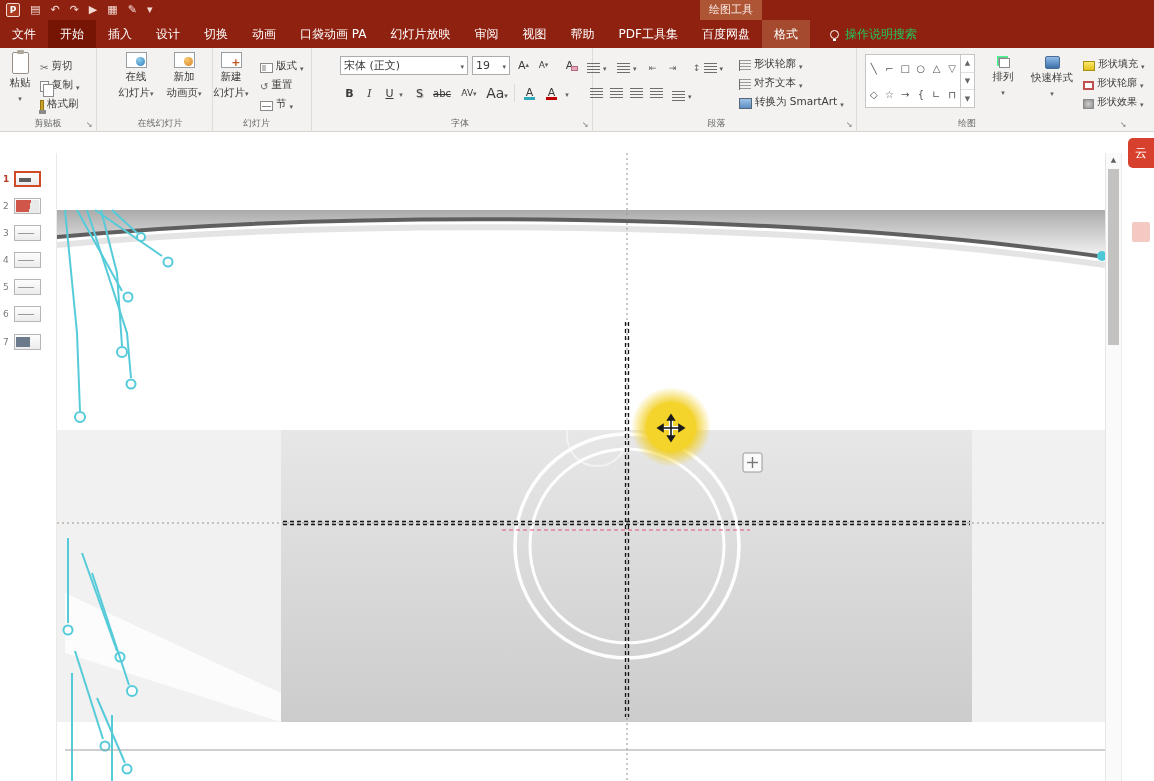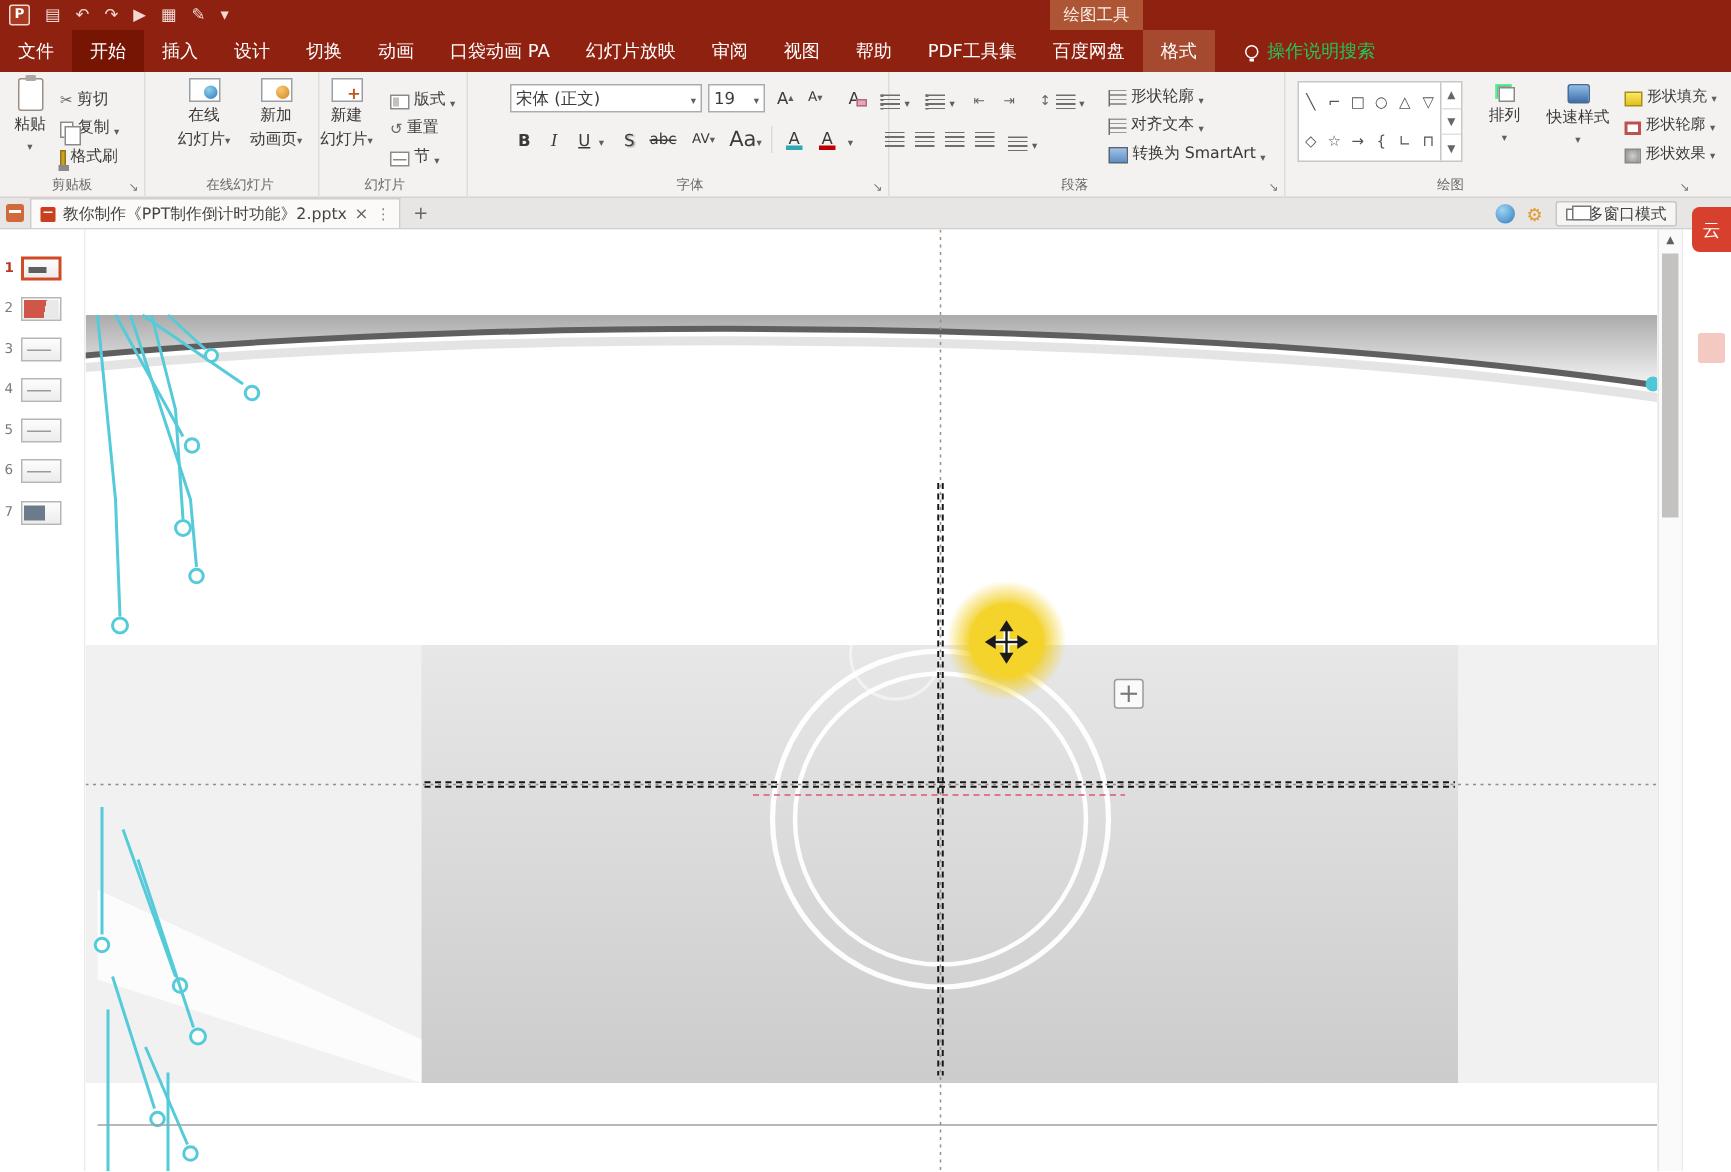--- a/index.html
+++ b/index.html
@@ -393,38 +393,20 @@
       <div class="mini" style="left:226px;top:44px;font-size:10px">
         <span class="ic ic-effects"></span>
         <span>形状效果</span>
         <span class="chev"></span>
       </div>
       <div class="glabel" style="width:220px">绘图</div>
       <div class="launcher" style="right:26px"></div>
     </div>
   </div>
 
-  <div class="docbar">
-    <span class="doclead"></span>
-    <div class="doctab">
-      <span class="mi"></span>
-      <span>教你制作《PPT制作倒计时功能》2.pptx</span>
-      <span class="i-close"></span>
-      <span class="i-dots"></span>
-    </div>
-    <div class="docplus">+</div>
-    <div class="docright">
-      <span class="ic-sphere"></span>
-      <span class="ic-gear">⚙</span>
-      <div class="mwbtn">
-        <span class="ic-mw"></span>
-        <span>多窗口模式</span>
-      </div>
-    </div>
-  </div>
 
   <div class="thumbs">
     <div class="trow" style="top:14px">
       <span class="tnum active">1</span>
       <span class="tbox active">
           <span class="mark"></span>
         </span>
     </div>
     <div class="trow" style="top:41px">
       <span class="tnum">2</span>

